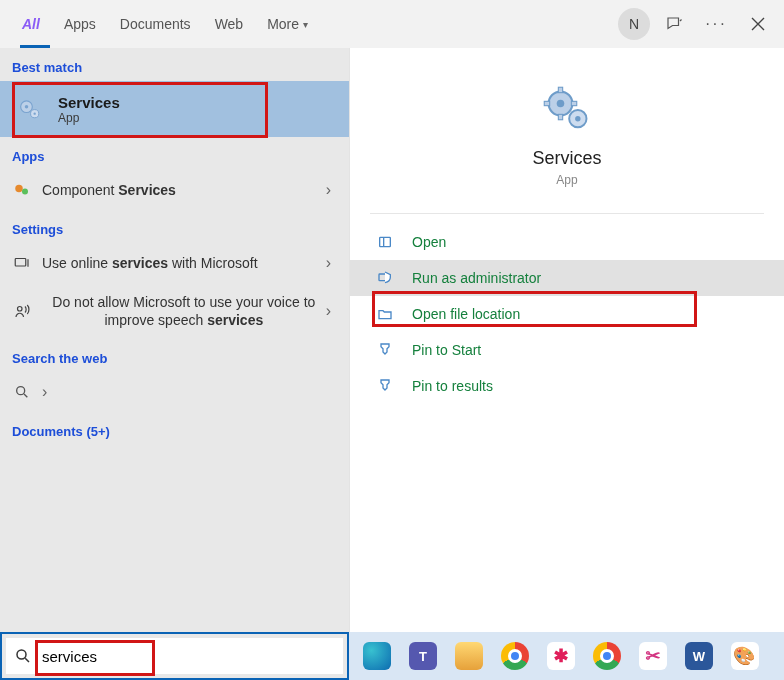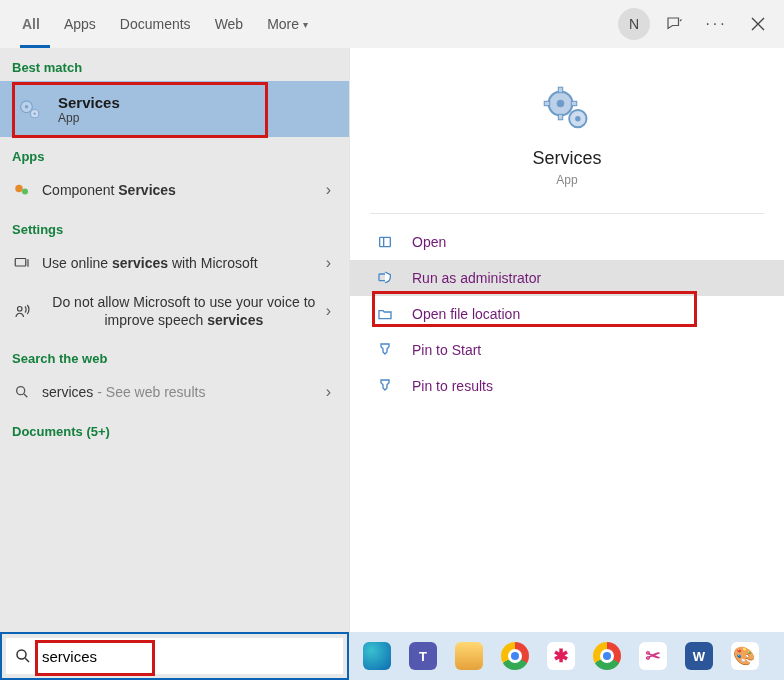--- a/index.html
+++ b/index.html
@@ -1,33 +1,33 @@
 <!DOCTYPE html>
 <html><head>
 <meta charset="utf-8">
 <style>
   * { box-sizing: border-box; margin: 0; padding: 0; font-family: "Segoe UI", Arial, sans-serif; }
   body { width: 784px; height: 680px; background: #fff; overflow: hidden; position: relative; }
 
   
   .tabbar { width: 784px; height: 48px; background: #f2f2f2; display: flex; align-items: center; position: relative; }
   .tab { font-size: 14px; color: #555; padding: 0 12px; height: 48px; display: flex; align-items: center; cursor: pointer; }
-  .tab.active { color: #737373; font-weight: 600; }
+  .tab.active { color: #8b5cf6; font-weight: 600; font-style: italic; }
   .tab-underline { position: absolute; left: 20px; bottom: 0; width: 30px; height: 3px; background: #0a63b5; }
   .chev { margin-left: 4px; font-size: 10px; color: #666; }
   .tabbar-right { position: absolute; right: 8px; top: 0; height: 48px; display: flex; align-items: center; gap: 6px; }
   .avatar { width: 32px; height: 32px; border-radius: 50%; background: #dcdcdc; display: flex; align-items: center; justify-content: center; font-size: 14px; color: #444; }
   .titlebar-btn { width: 36px; height: 36px; display: flex; align-items: center; justify-content: center; color: #555; cursor: pointer; font-size: 16px; }
 
   
   .main { display: flex; width: 784px; height: 584px; }
   .left { width: 349px; background: #e8e8e8; display: flex; flex-direction: column; position: relative; }
   .right { flex: 1; background: #fff; border-left: 1px solid #e3e3e3; position: relative; padding-top: 16px; }
 
-  .sect-label { font-size: 13px; font-weight: 600; color: #15803d; padding: 12px 4px 6px 12px; }
+  .sect-label { font-size: 13px; font-weight: 600; color: #1d4ed8; padding: 12px 4px 6px 12px; }
 
   .row { display: flex; align-items: center; padding: 6px 12px 6px 12px; height: 40px; cursor: pointer; position: relative; }
   .row .icon-slot { width: 20px; height: 20px; margin-right: 10px; flex-shrink: 0; display: flex; align-items: center; justify-content: center; }
   .row .txt { flex: 1; font-size: 14px; color: #333; line-height: 18px; }
   .row .chevr { font-size: 16px; color: #666; padding-right: 6px; }
 
   .best-match-row { display: flex; align-items: center; background: #a1c0df; height: 56px; padding: 0 12px 0 16px; position: relative; }
   .best-match-row .bm-icon { width: 28px; height: 28px; margin-right: 14px; }
   .bm-title { font-size: 15px; font-weight: 600; color: #1a1a1a; }
   .bm-sub { font-size: 12px; color: #3a3a3a; }
@@ -35,21 +35,21 @@
 
   .multiline { height: 56px; text-align: center; }
   .multiline .txt { font-size: 14px; }
 
   
   .hero { text-align: center; padding: 20px 0 8px 0; }
   .hero-icon { width: 52px; height: 52px; margin: 0 auto 12px; }
   .hero-title { font-size: 18px; font-weight: 400; color: #222; }
   .hero-sub { font-size: 12px; color: #888; margin-top: 4px; }
   .divider { height: 1px; background: #e6e6e6; margin: 18px 20px 10px 20px; }
-  .action-row { display: flex; align-items: center; padding: 8px 26px; cursor: pointer; font-size: 14px; color: #701a75; height: 36px; }
+  .action-row { display: flex; align-items: center; padding: 8px 26px; cursor: pointer; font-size: 14px; color: #15803d; height: 36px; }
   .action-row .a-icon { width: 18px; margin-right: 18px; color: #4a88c7; flex-shrink: 0; display:flex; align-items:center; justify-content:center;}
   .action-row.highlighted { background: #e1e1e1; }
   .highlight-b2 { position: absolute; left: 372px; top: 291px; width: 325px; height: 36px; border: 3px solid #d11616; pointer-events: none; z-index: 5; }
 
   
   .taskbar { position: absolute; left: 0; bottom: 0; width: 784px; height: 48px; display: flex; align-items: center; }
   .search-wrap { width: 349px; height: 48px; padding: 4px; border: 2px solid #0a63b5; background: #e8e8e8; }
   .search-box { width: 100%; height: 100%; background: #fff; display: flex; align-items: center; padding: 0 8px; position: relative; }
   .search-box input { border: none; outline: none; flex: 1; font-size: 15px; padding: 4px; }
   .search-icon { width: 18px; height: 18px; margin-right: 6px; }
@@ -149,21 +149,20 @@
     </div>
 
     <div class="sect-label">Search the web</div>
     <div class="row">
       <div class="icon-slot">
         <svg width="16" height="16" viewBox="0 0 24 24" fill="none" stroke="#555" stroke-width="2">
             <circle cx="10" cy="10" r="6"></circle>
             <path d="M20 20l-5-5"></path>
           </svg>
       </div>
-      <div class="txt"><span>services</span><span style="color:#888"> - See web results</span></div>
       <div class="chevr">›</div>
     </div>
 
     <div class="sect-label">Documents (5+)</div>
   </div>
 
   <div class="right">
     <div class="hero">
       <div class="hero-icon">
         <svg width="52" height="52" viewBox="0 0 48 48">

